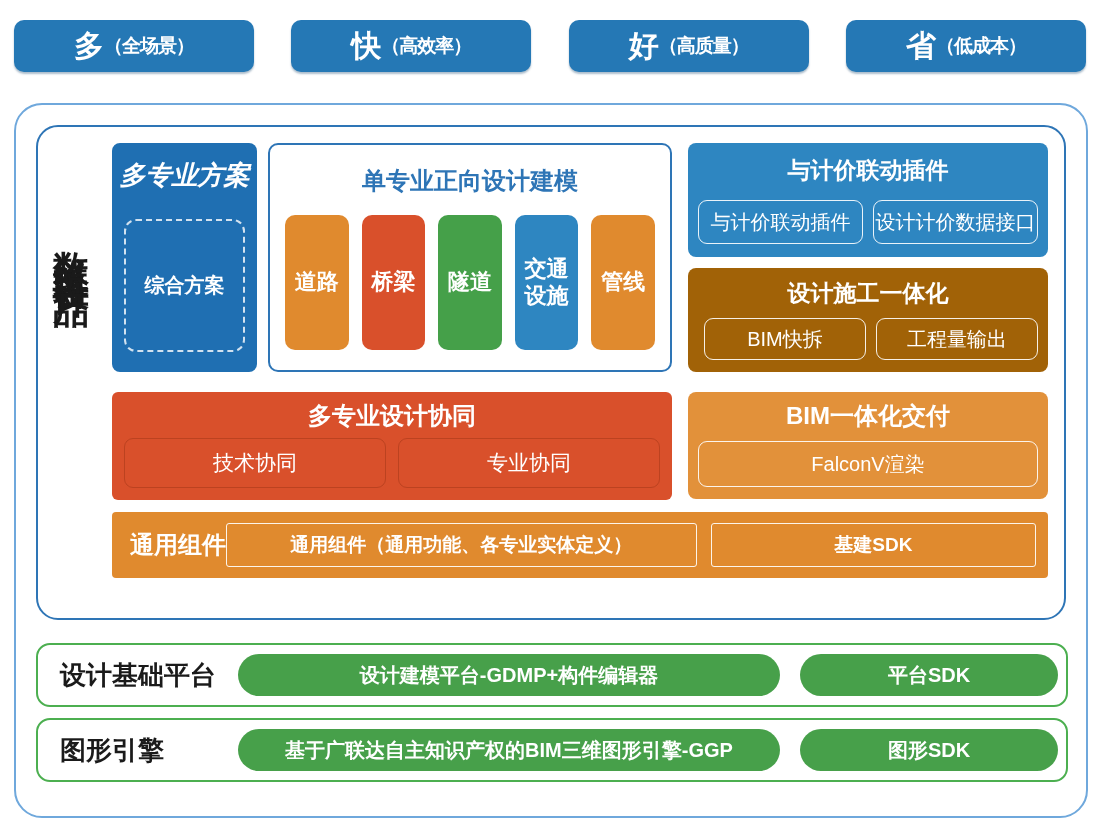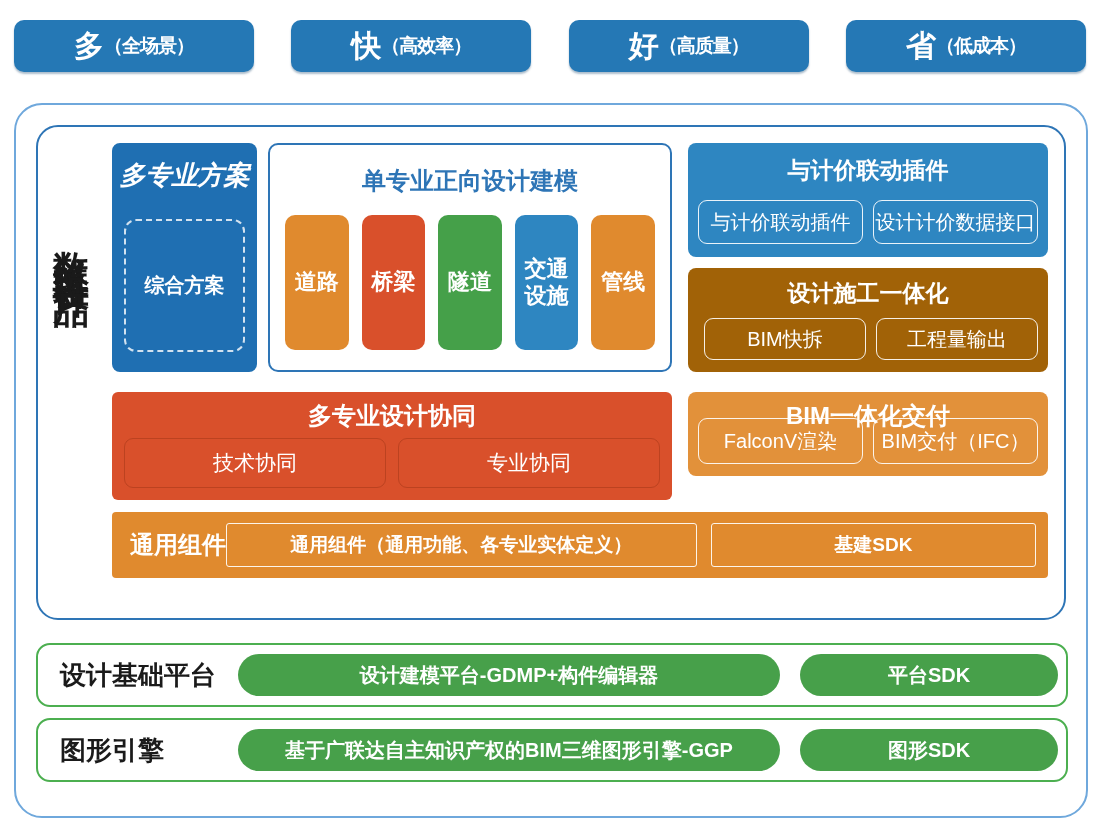--- a/index.html
+++ b/index.html
@@ -66,21 +66,21 @@
   .construction .sub-row { left:10px; right:10px; bottom:12px; height:42px; gap:10px;padding-left:6px; }
   .construction .sub-cell { border:1px solid rgba(255,255,255,0.9); font-size:20px; }
 
   
   .collab { left:112px; top:392px; width:560px; height:108px; background:#D9502B; border-radius:6px; }
   .collab .b-title { margin-top:8px; font-size:24px; }
   .collab .sub-row { left:12px; right:12px; bottom:12px; height:50px; gap:12px; }
   .collab .sub-cell { border:1px solid #BC4220; font-size:21px; }
 
   
-  .delivery { left:688px; top:392px; width:360px; height:84px; background:#E2913A; }
+  .delivery { left:688px; top:392px; width:360px; height:107px; background:#E2913A; }
   .delivery .b-title { margin-top:8px; font-size:24px; }
   .delivery .sub-row { left:10px; right:10px; bottom:12px; height:46px; gap:10px; }
   .delivery .sub-cell { border:1px solid rgba(255,255,255,0.9); font-size:20px; }
 
   
   .common { left:112px; top:512px; width:936px; height:66px; background:#E08A2E; border-radius:4px;
     display:flex; align-items:center; padding:0 12px; }
   .common .c-label { font-size:24px; font-weight:bold; color:#fff; margin:0 0 0 6px; white-space:nowrap; }
   .common .c-box { height:44px; border:1px solid rgba(255,255,255,0.9); border-radius:3px;
     display:flex; align-items:center; justify-content:center; color:#fff; font-weight:bold; font-size:19px; }
@@ -165,21 +165,20 @@
     <div class="sub-row">
       <div class="sub-cell">技术协同</div>
       <div class="sub-cell">专业协同</div>
     </div>
   </div>
 
   <div class="block delivery">
     <div class="b-title">BIM一体化交付</div>
     <div class="sub-row">
       <div class="sub-cell">FalconV渲染</div>
-      <div class="sub-cell">BIM交付（IFC）</div>
     </div>
   </div>
 
   <div class="block common">
     <div class="c-label">通用组件</div>
     <div class="c-box c-box1">通用组件（通用功能、各专业实体定义）</div>
     <div class="c-box c-box2">基建SDK</div>
   </div>
 
   <div class="plat-row r1">

